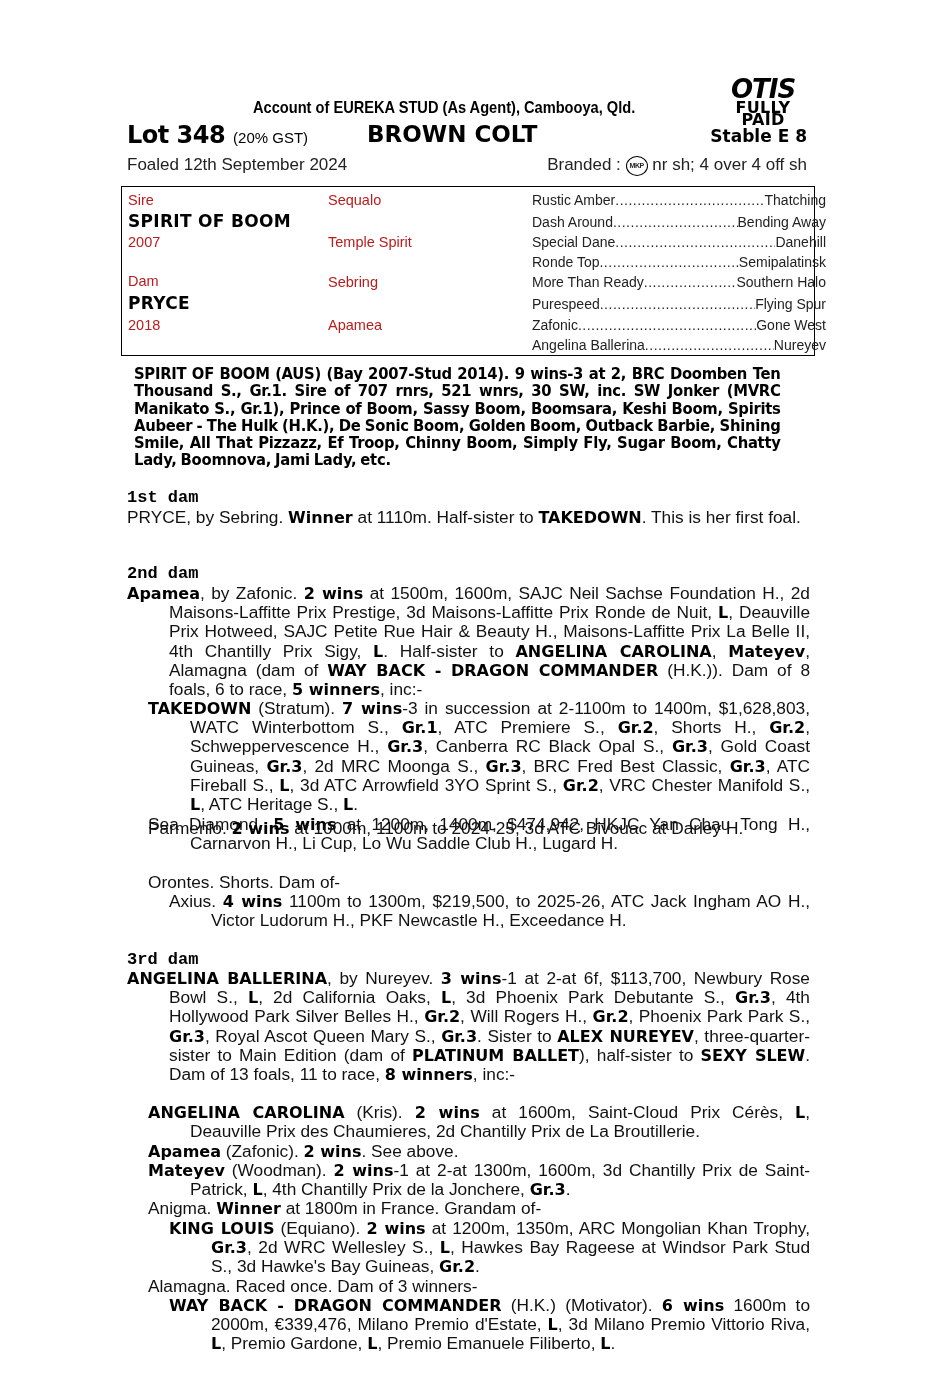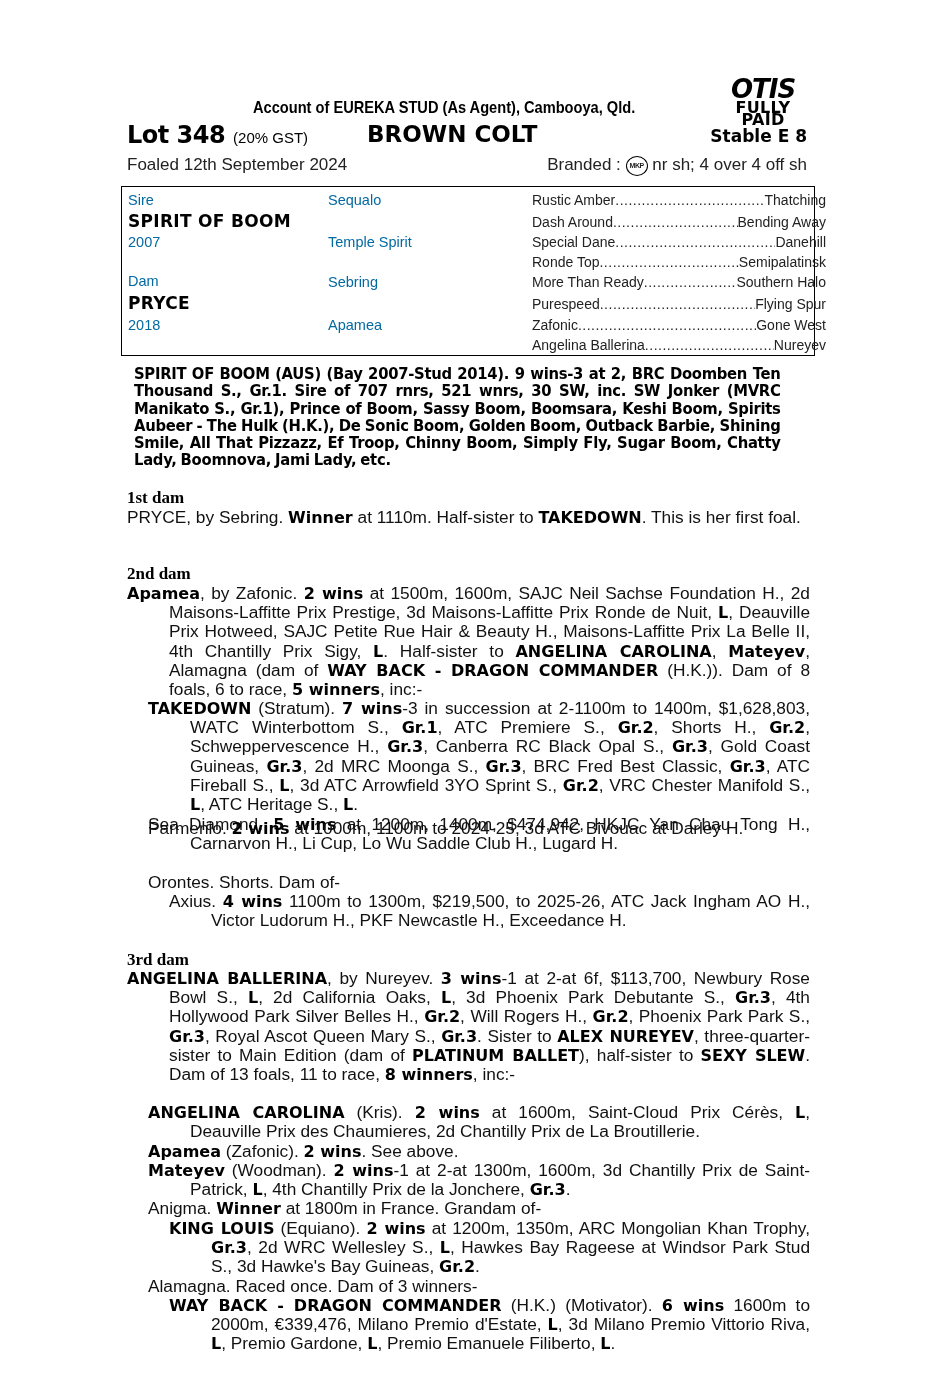--- a/index.html
+++ b/index.html
@@ -15,31 +15,31 @@
   .lot-num { position:absolute; left:0; top:0; font-family:"DejaVu Sans", sans-serif; font-weight:bold; font-size:24px; letter-spacing:-0.5px; }
   .lot-gst { font-family:"Liberation Sans", sans-serif; font-weight:normal; font-size:15px; letter-spacing:0; }
   .sex { position:absolute; left:240px; top:0; font-family:"DejaVu Sans", sans-serif; font-weight:bold; font-size:23px; }
   .stable { position:absolute; right:3px; top:5px; font-family:"DejaVu Sans", sans-serif; font-weight:bold; font-size:17px; }
   .foaled { position:absolute; left:0; top:155px; font-size:17px; color:#222; }
   .branded { position:absolute; right:3px; top:155px; font-size:17px; color:#222; white-space:nowrap; }
   .brand-mark { display:inline-block; width:20px; height:18px; border:1.3px solid #000; border-radius:50%; font-size:7px; font-weight:bold; line-height:18px; text-align:center; vertical-align:2px; letter-spacing:-0.5px; }
 
   
   .ped { position:absolute; left:-6px; top:186px; width:694px; height:170px; border:1.3px solid #000; box-sizing:border-box; }
-  .ped .cell { position:absolute; font-size:14.5px; color:#0369a1; white-space:nowrap; }
+  .ped .cell { position:absolute; font-size:14.5px; color:#b91c1c; white-space:nowrap; }
   .ped .big { font-family:"DejaVu Sans", sans-serif; font-weight:bold; font-size:17px; color:#000; letter-spacing:0.3px; }
   .gp { position:absolute; left:390px; width:294px; font-size:14px; color:#222; display:flex; white-space:nowrap;margin-left:20px; }
   .gp .dots { flex:1; overflow:hidden; }
   .gp .dots::before { content:"......................................................................................................"; letter-spacing:0.5px; }
 
   
   .sire-summary { position:absolute; left:7px; top:366px; width:677px; font-family:"DejaVu Sans", sans-serif; font-weight:bold; font-size:15.5px; line-height:17.3px; text-align:justify; letter-spacing:-0.3px; word-spacing:-1px; transform:scaleX(0.955); transform-origin:left top; }
 
   
-  .sec-title { position:absolute; left:0; font-family:Liberation Serif, serif; font-weight:bold; font-size:17px; }
+  .sec-title { position:absolute; left:0; font-family:Liberation Mono, monospace; font-weight:bold; font-size:17px; }
   .para { position:absolute; font-size:17.3px; line-height:19.2px; text-align:justify; text-align-last:left; color:#111; }
   .para b { font-family:"DejaVu Sans", sans-serif; font-weight:bold; font-size:16px; color:#000; }
   .para.l0 { left:0; width:683px; padding-left:42px; text-indent:-42px; box-sizing:border-box; }
   .para.l1 { left:21px; width:662px; padding-left:42px; text-indent:-42px; box-sizing:border-box; }
   .para.l2 { left:42px; width:641px; padding-left:42px; text-indent:-42px; box-sizing:border-box; }
 </style>
 </head>
 <body>
 
 <div class="page">

